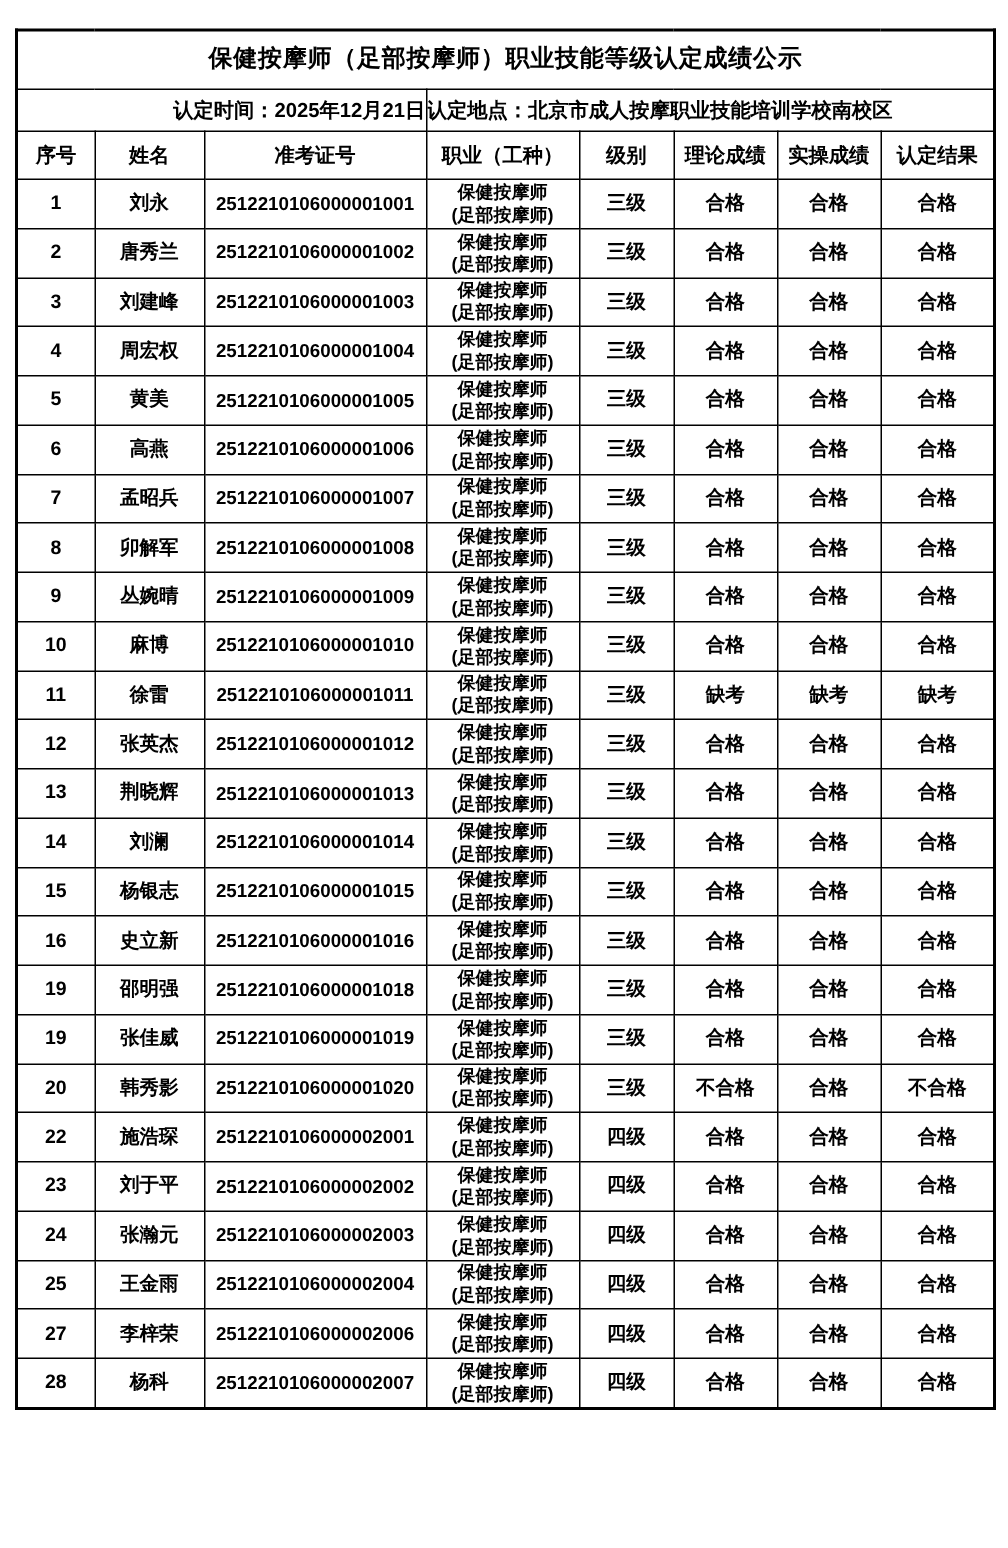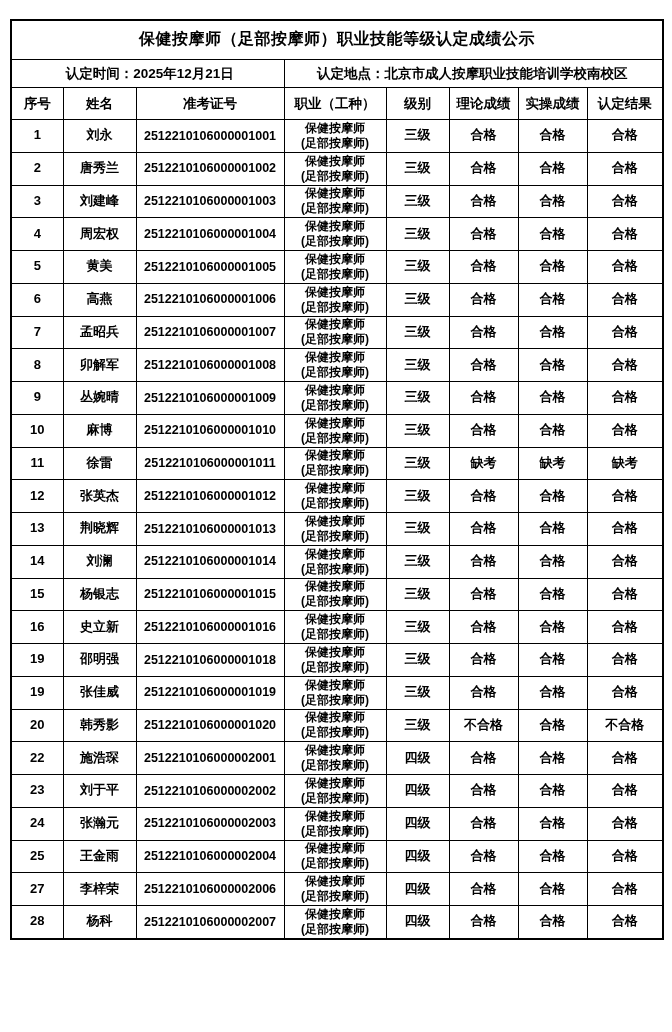--- a/index.html
+++ b/index.html
@@ -40,25 +40,25 @@
     height: 38px;
     font-size: 16px;
     letter-spacing: 0.5px;
     font-family: Liberation Mono, monospace;
   }
   tr.meta-row td {
     height: 27px;
     font-size: 13.5px;
   }
   tr.meta-row td.meta-left {
-    text-align: center;
+    text-align: right;
     padding-left: 4px;
   }
   tr.meta-row td.meta-right {
-    text-align: center;
+    text-align: left;
     padding-right: 2px;
   }
   tr.header-row th {
     height: 31px;
     font-size: 13.5px;
     margin-left: 14px;
   }
   tr.data-row td {
     height: 31.75px;
     font-size: 13px;

